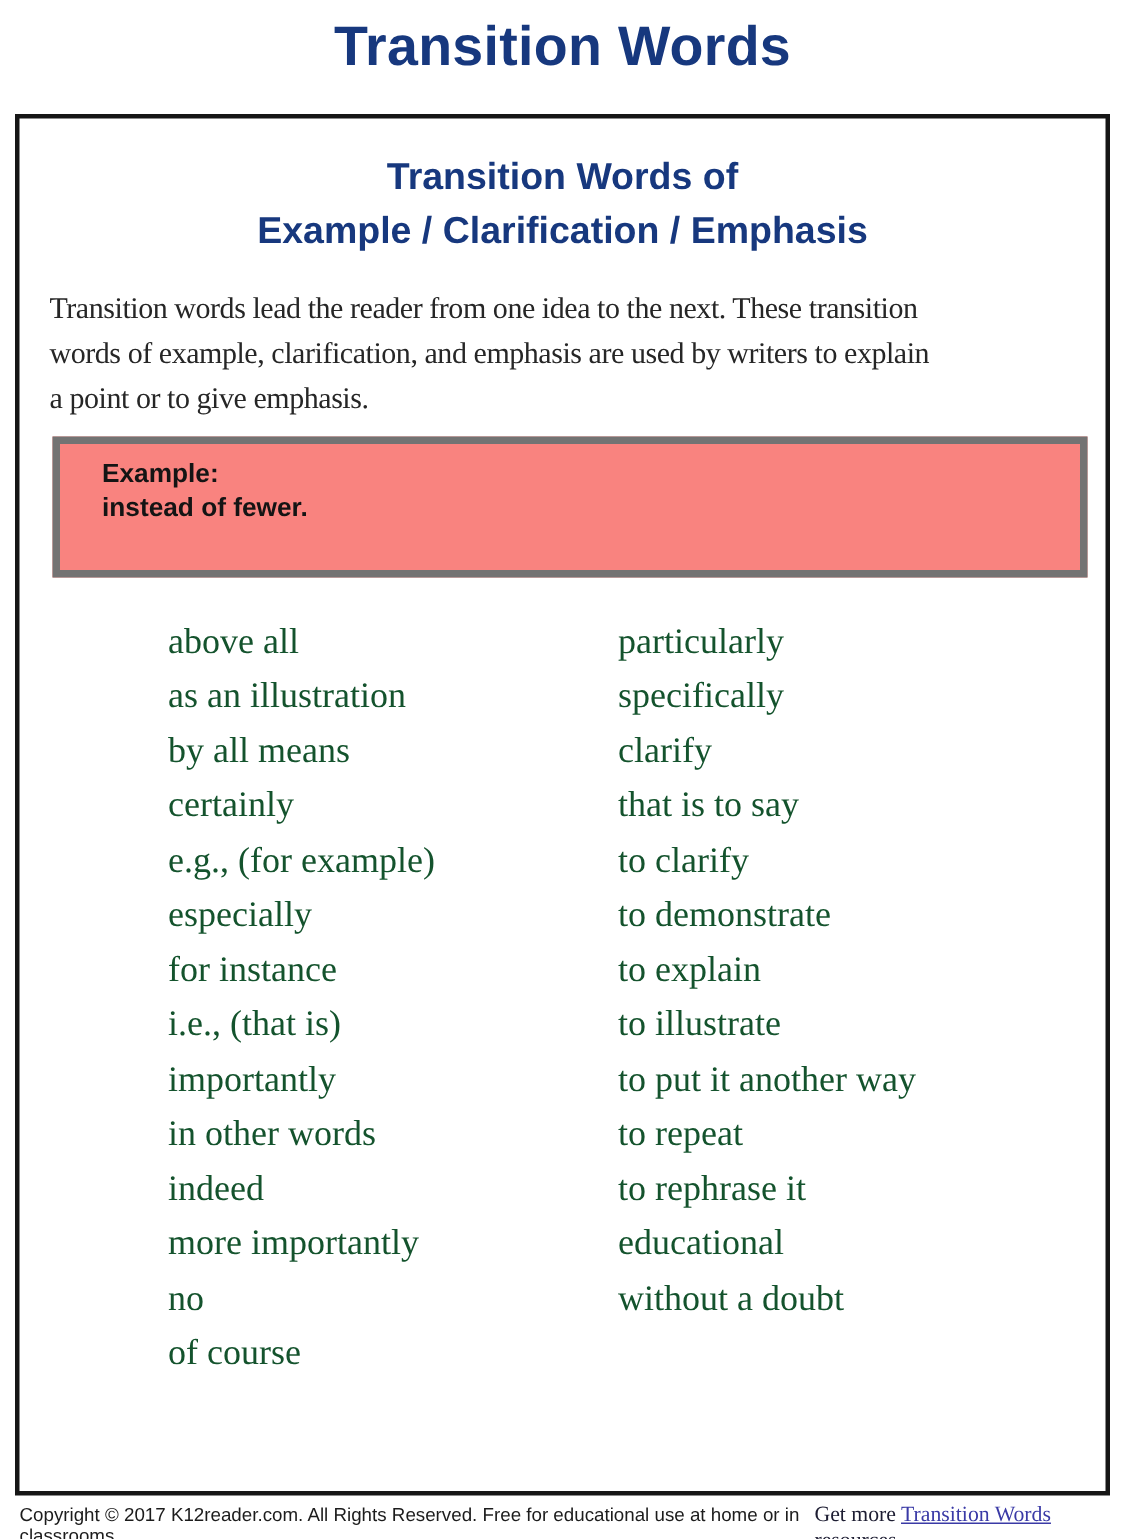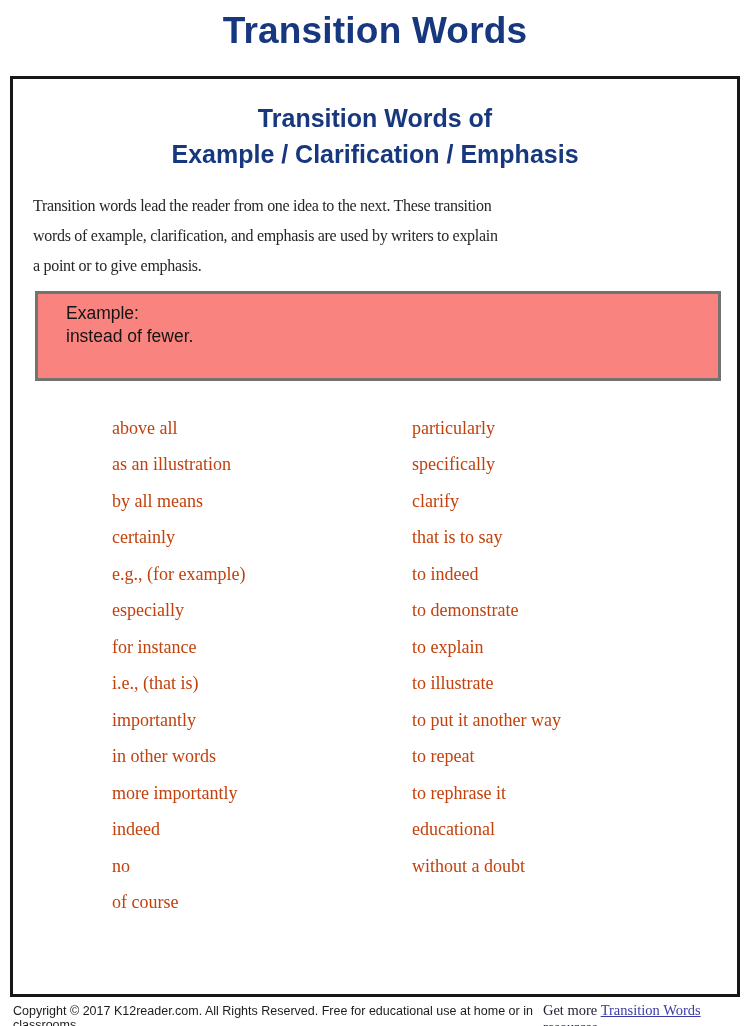--- a/index.html
+++ b/index.html
@@ -23,41 +23,41 @@
 
   .card-heading {
     position:absolute; top:21px; left:0; width:100%;
     text-align:center; font-weight:bold;
     font-size:25px; line-height:36px; color:#17387E;
   }
 
   .intro {
     position:absolute; top:112px; left:20px;
     font-family:"Liberation Serif", serif;
-    font-size:16px; line-height:30px; letter-spacing:-0.3px;
+    font-size:20px; line-height:30px; letter-spacing:-0.3px;
     color:#262626; white-space:nowrap;
   }
 
   .example-box {
     position:absolute; top:212px; left:22px;
     width:652px; height:68px;
     padding:8px 0 8px 28px;
-    background:#F9837F; border:3px solid #737373;
-    font-weight:normal; font-size:17.5px; line-height:23px;
+    background:#F9837F; border:5px solid #737373;
+    font-weight:bold; font-size:17.5px; line-height:23px;
     color:#141414; white-space:nowrap;
   }
   .example-box .und { text-decoration:underline; }
 
   .words {
     position:absolute; top:331px; left:99px; display:flex;
   }
   .words ul {
     list-style:none; margin:0; padding:0;
     font-family:"Liberation Serif", serif;
-    font-size:18px; color:#c2410c;
+    font-size:24px; color:#14532d;
   }
   .words li { height:36.5px; display:flex; align-items:center; white-space:nowrap; }
   .col-left { width:300px; }
 
   .footer {
     position:absolute; left:13px; right:13px; top:1002px;
     display:flex; justify-content:space-between; align-items:baseline;
   }
   .copyright { font-size:12.5px; color:#1c1c1c; }
   .more {
@@ -96,31 +96,31 @@
           <li>above all</li>
           <li>as an illustration</li>
           <li>by all means</li>
           <li>certainly</li>
           <li>e.g., (for example)</li>
           <li>especially</li>
           <li>for instance</li>
           <li>i.e., (that is)</li>
           <li>importantly</li>
           <li>in other words</li>
+          <li>indeed</li>
           <li>more importantly</li>
-          <li>indeed</li>
           <li>no</li>
           <li>of course</li>
         </ul>
       <ul class="col-right">
           <li>particularly</li>
           <li>specifically</li>
           <li>clarify</li>
           <li>that is to say</li>
-          <li>to indeed</li>
+          <li>to clarify</li>
           <li>to demonstrate</li>
           <li>to explain</li>
           <li>to illustrate</li>
           <li>to put it another way</li>
           <li>to repeat</li>
           <li>to rephrase it</li>
           <li>educational</li>
           <li>without a doubt</li>
         </ul>
     </div>

